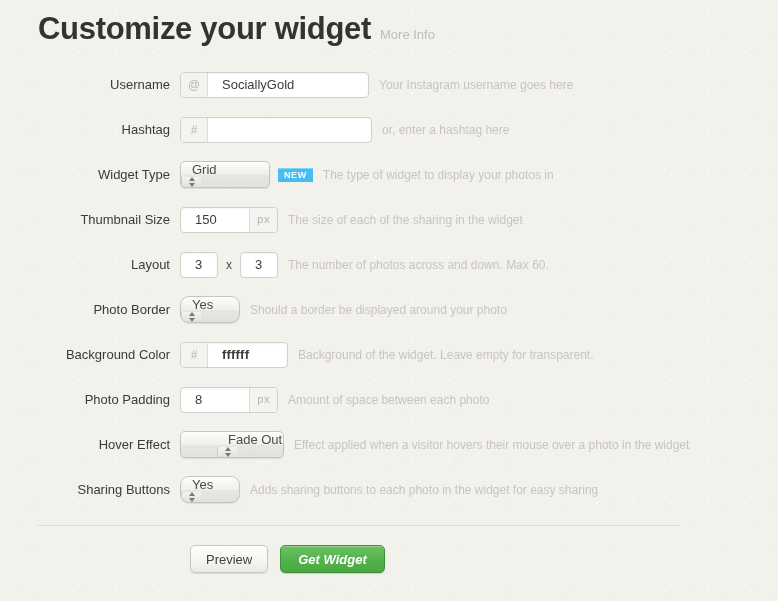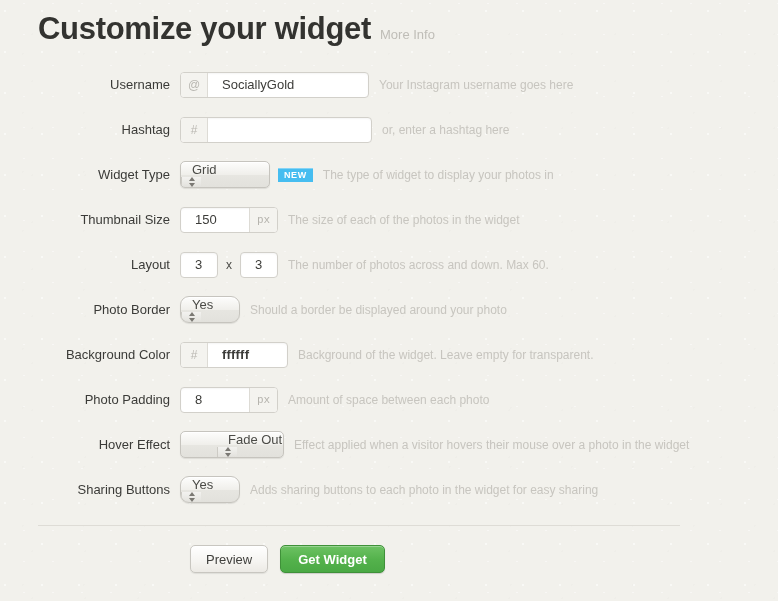--- a/index.html
+++ b/index.html
@@ -237,20 +237,21 @@
     color: #3f3f3c;
     box-shadow: 0 1px 1px rgba(0,0,0,0.08), inset 0 1px 0 #ffffff;
   }
   .btn-getwidget {
     background: linear-gradient(to bottom, #6dc263 0%, #54b24c 52%, #4aa944 100%);
     border: 1px solid #3f9139;
     color: #ffffff;
     font-weight: bold;
     padding: 0 17px;
     box-shadow: 0 1px 1px rgba(0,0,0,0.15), inset 0 1px 0 rgba(255,255,255,0.3);
+    font-style: italic;
   }
 </style>
 </head>
 <body>
 
 <div class="page">
 
   <div class="header">
     <h1 class="page-title">Customize your widget</h1>
     <a class="more-info">More Info</a>
@@ -295,21 +296,21 @@
       </div>
     </div>
 
     <div class="row">
       <div class="row-label">Thumbnail Size</div>
       <div class="row-control">
         <div class="input-group">
           <input class="txt w-thumb" type="text" value="150" style="">
           <span class="addon suffix">px</span>
         </div>
-        <span class="row-help">The size of each of the photos in the widget</span>
+        <span class="row-help">The size of each of the sharing in the widget</span>
       </div>
     </div>
 
     <div class="row">
       <div class="row-label">Layout</div>
       <div class="row-control">
         <div class="input-group">
           <input class="txt w-num" type="text" value="3" style="">
         </div>
         <span class="times">x</span>

